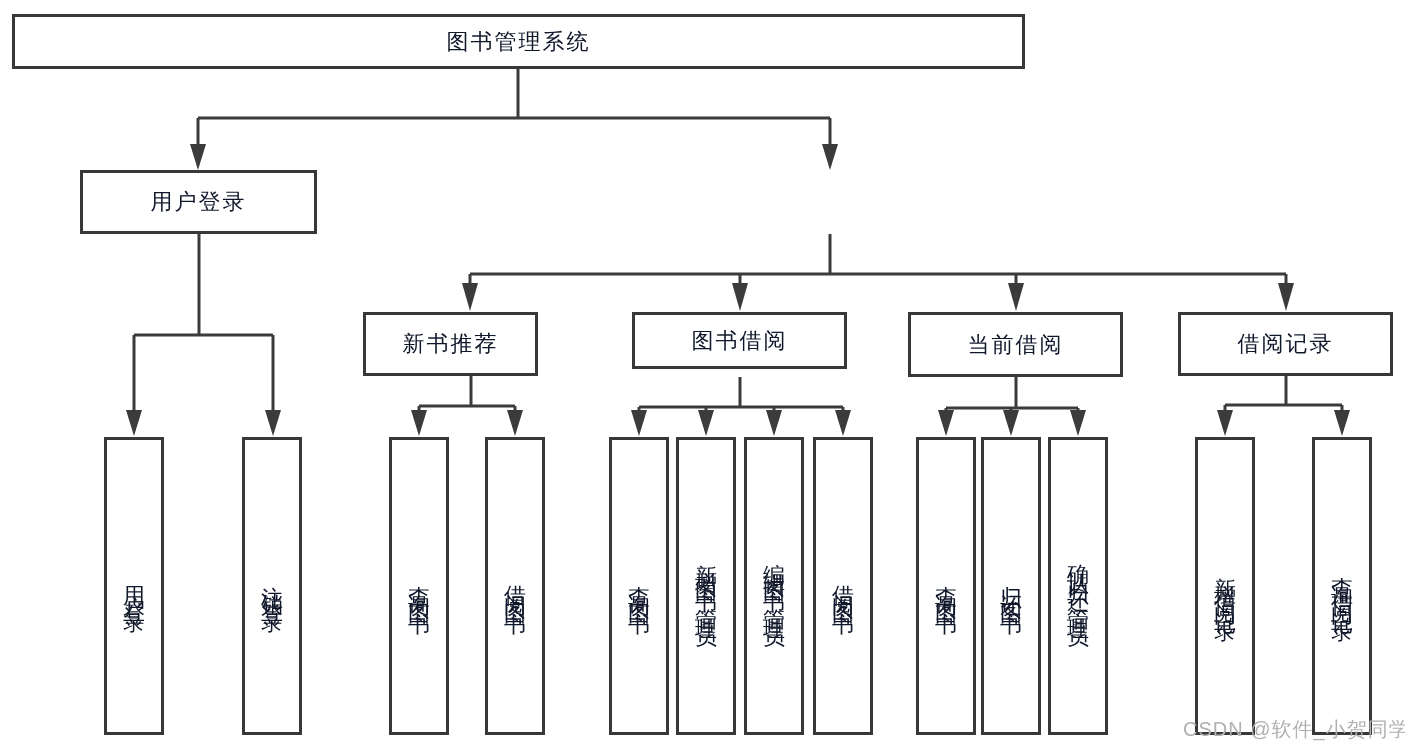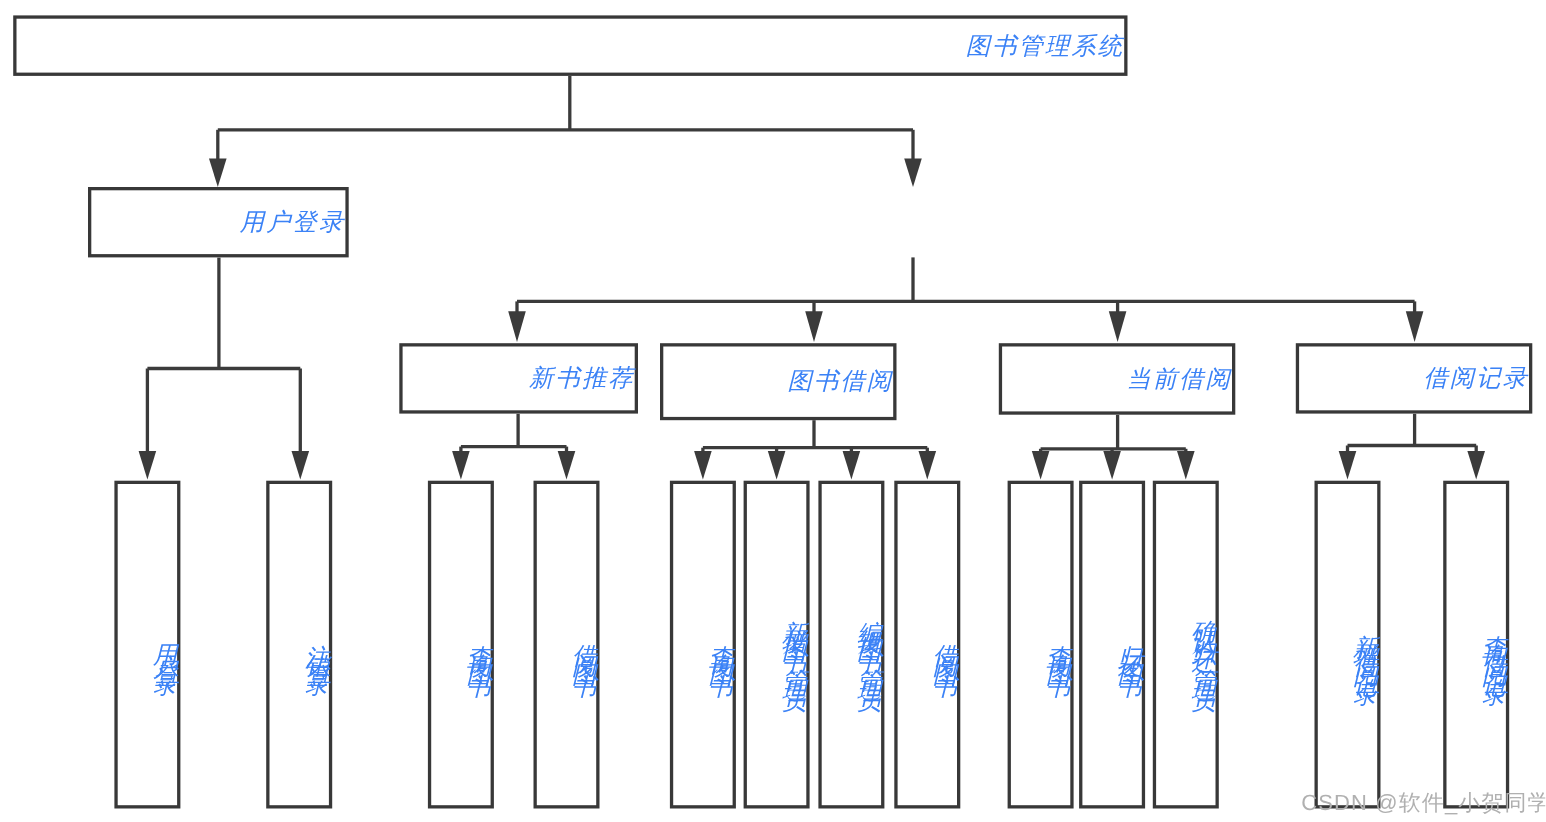--- a/index.html
+++ b/index.html
@@ -17,24 +17,23 @@
     width: 1405px; height: 747px;
     z-index: 0;
   }
   .box {
     position: absolute;
     box-sizing: border-box;
     border: 3px solid #383838;
     background: #ffffff;
     display: flex;
     align-items: center;
-    justify-content: flex-end;
-    color: #3b82f6;
+    justify-content: center;
+    color: #0f172a;
     z-index: 1;
-    font-style: italic;
   }
   .hlabel {
     font-size: 22px;
     letter-spacing: 2px;
     white-space: nowrap;
   }
   .leaf .vlabel {
     writing-mode: vertical-rl;
     font-size: 22px;
     line-height: 1;
@@ -48,22 +47,22 @@
     z-index: 3;
     font-size: 20px;
     color: #b0b0b0;
     letter-spacing: 1px;
     white-space: nowrap;
   }
   
   #node-root        { left: 12px;  top: 14px;  width: 1013px; height: 55px; }
   #node-user-login  { left: 80px;  top: 170px; width: 237px;  height: 64px; }
   #node-book-mgmt   { left: 713px; top: 170px; width: 234px;  height: 64px; }
-  #node-new-books   { left: 363px; top: 312px; width: 217px;  height: 64px; }
-  #node-borrowing   { left: 600px; top: 312px; width: 215px;  height: 70px; }
+  #node-new-books   { left: 363px; top: 312px; width: 175px;  height: 64px; }
+  #node-borrowing   { left: 632px; top: 312px; width: 215px;  height: 57px; }
   #node-current     { left: 908px; top: 312px; width: 215px;  height: 65px; }
   #node-records     { left: 1178px;top: 312px; width: 215px;  height: 64px; }
   .leaf { top: 437px; width: 60px; height: 298px; }
   #leaf-0  { left: 104px; }
   #leaf-1  { left: 242px; }
   #leaf-2  { left: 389px; }
   #leaf-3  { left: 485px; }
   #leaf-4  { left: 609px; }
   #leaf-5  { left: 676px; }
   #leaf-6  { left: 744px; }

